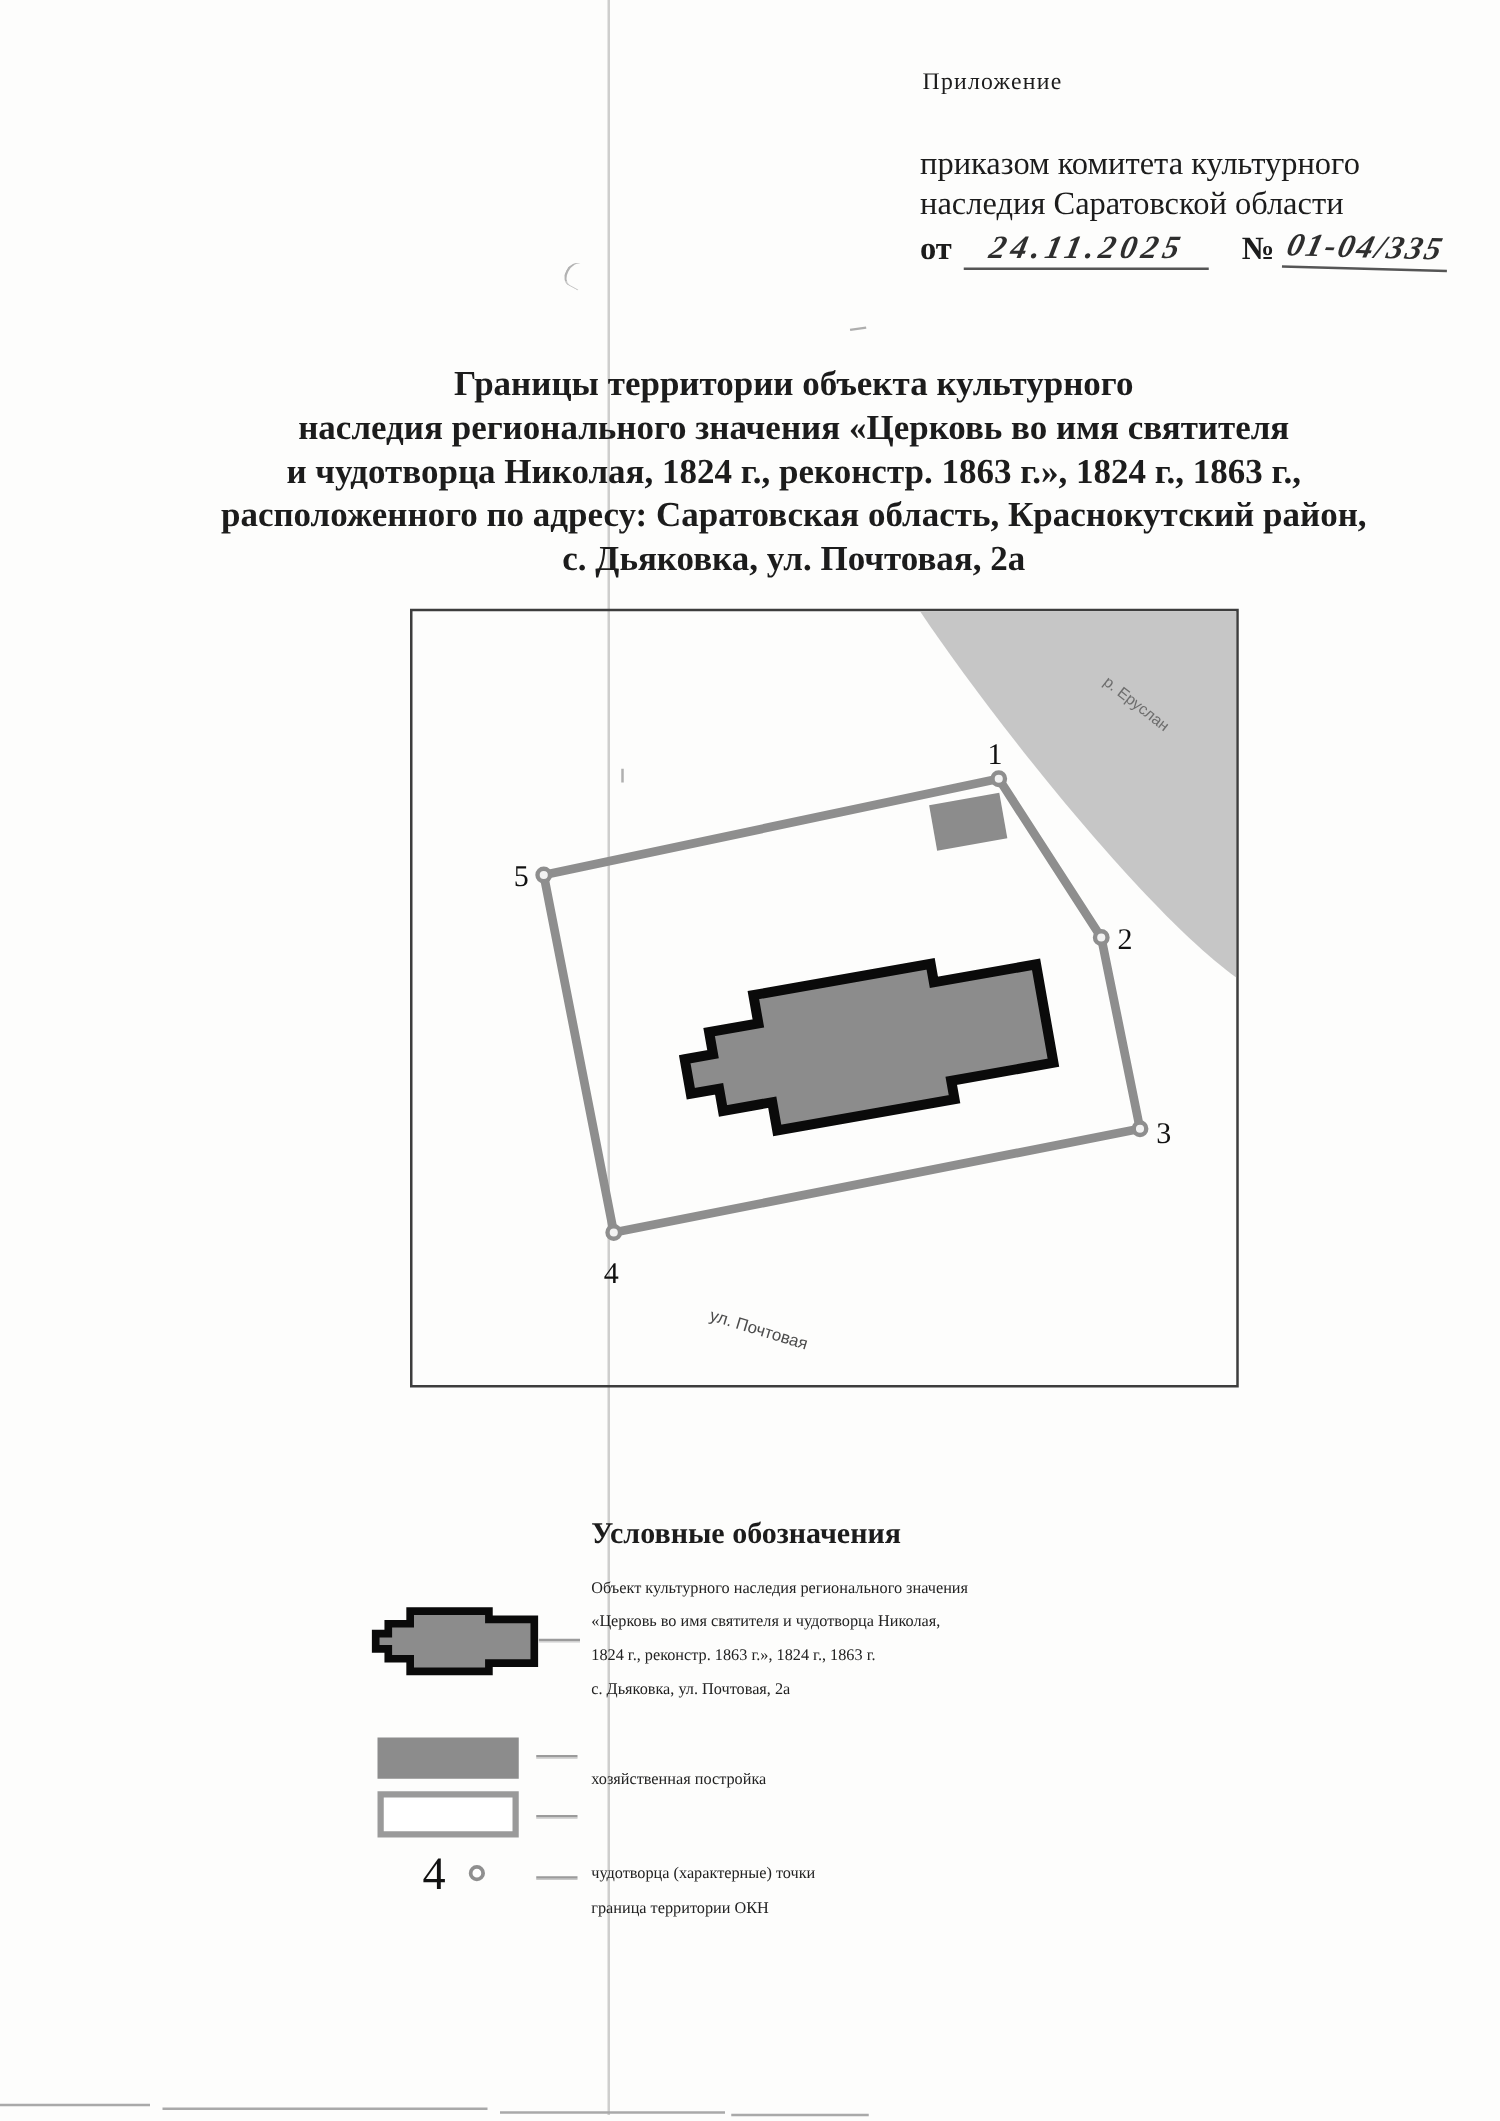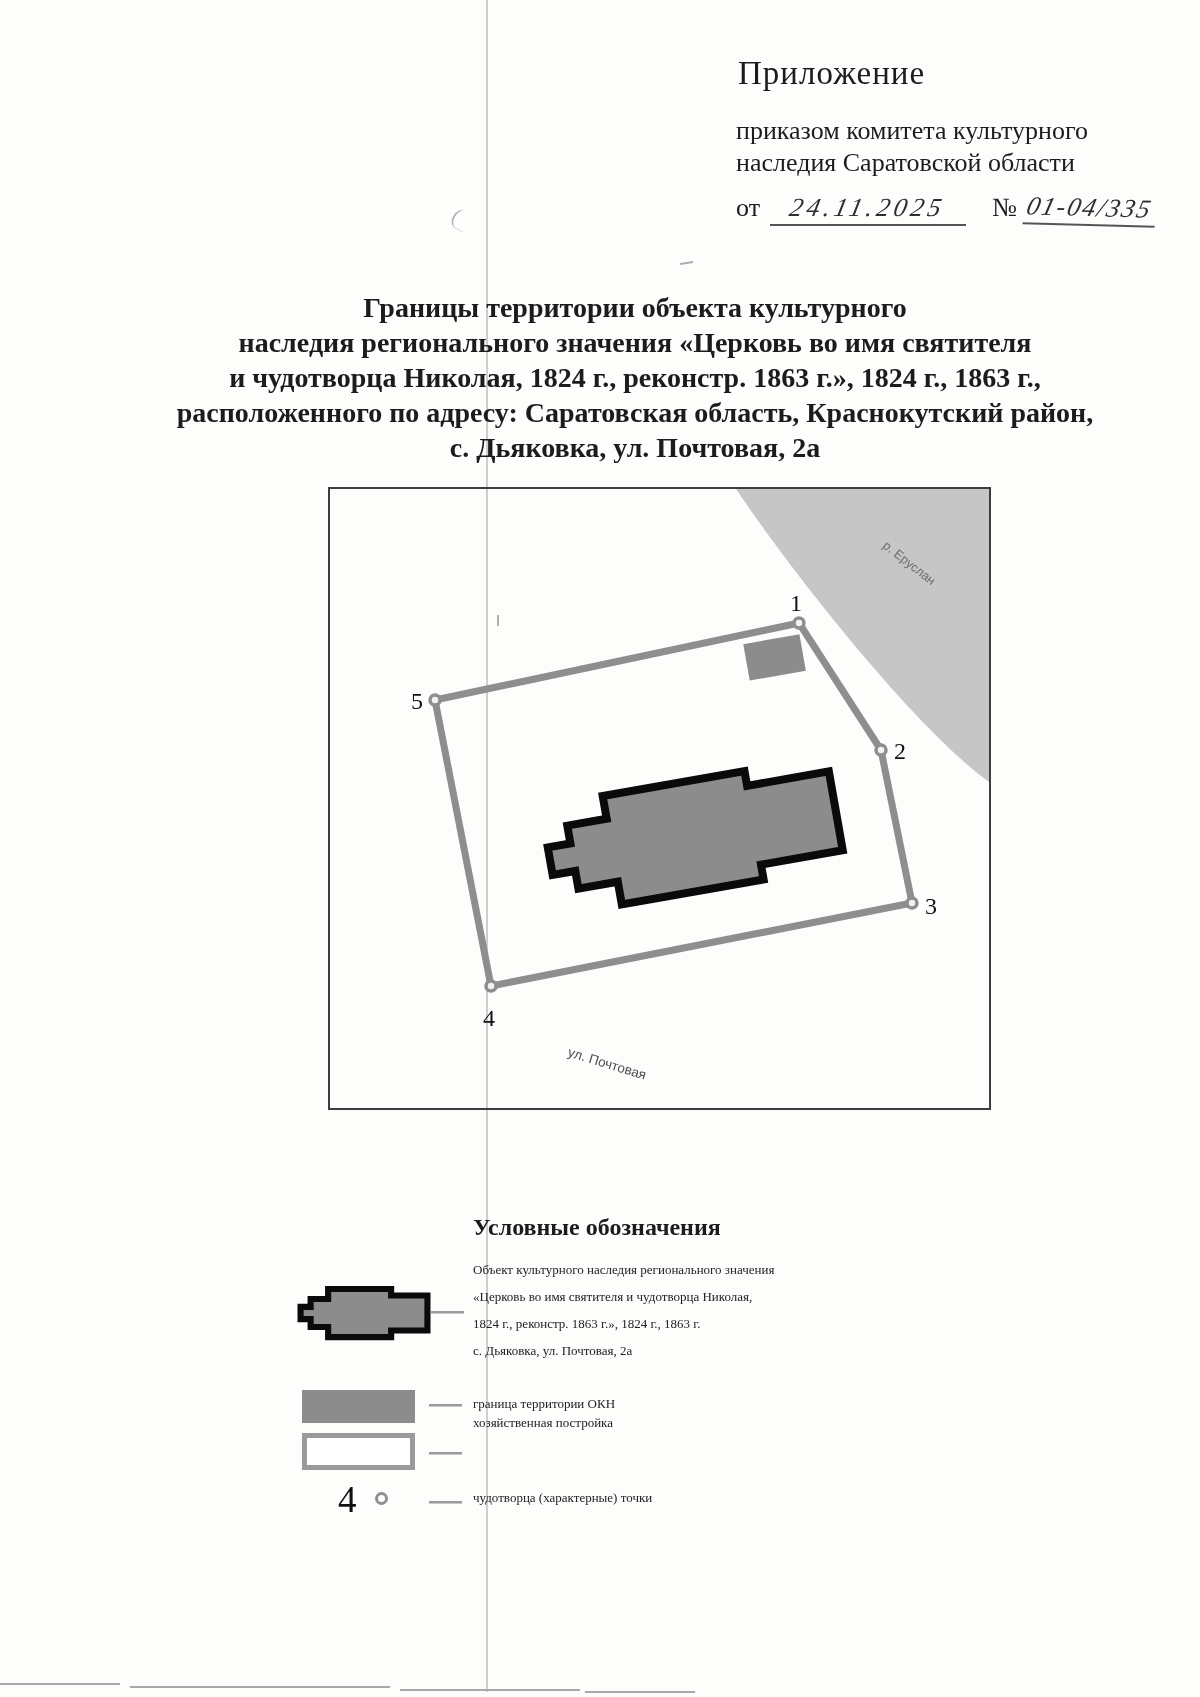--- a/index.html
+++ b/index.html
@@ -14,24 +14,24 @@
   .artifact { position:absolute; background:#a9a9a9; }
   .smudge-arc { position:absolute; left:452px; top:210px; width:16px; height:20px;
                 border-left:2px solid #9a9a9a; border-bottom:1px solid #b5b5b5;
                 border-radius:60% 0 0 60%; transform:rotate(28deg); opacity:.75; }
   .smudge-dash { position:absolute; left:680px; top:262px; width:13px; height:2px;
                  background:#9a9a9a; transform:rotate(-8deg); opacity:.8; }
   .smudge-tick { position:absolute; left:497px; top:615px; width:2px; height:11px;
                  background:#8f8f8f; opacity:.7; }
 
   
-  .appendix { position:absolute; left:738px; top:55px; font-size:33px; letter-spacing:1px;text-align:right; }
+  .appendix { position:absolute; left:738px; top:55px; font-size:19px; letter-spacing:1px;text-align:right; }
   .approval { position:absolute; left:736px; top:115px; font-size:26px; line-height:32px; width:430px; }
   .approval .caps { letter-spacing:1px; }
-  .date-row { margin-top:13px; display:flex; align-items:flex-start; }
+  .date-row { margin-top:3px; display:flex; align-items:center;font-weight:bold; }
   .hand {
     font-style:italic; color:#2e2e2e; font-size:26px;
     transform:skewX(-12deg); display:inline-block;
   }
   .u-line { border-bottom:2px solid #555; display:inline-flex; justify-content:center;
             align-items:flex-end; height:34px; }
   .u-date { width:196px; margin-left:10px; letter-spacing:4px; }
   .u-num  { width:132px; margin-left:6px; letter-spacing:2px; transform:rotate(1.6deg); }
   .num-prefix { margin-left:26px; }
 
@@ -41,21 +41,21 @@
 
   
   .map-frame { position:absolute; left:328px; top:487px; width:663px; height:623px;
                border:2px solid #3d3d3d; }
   .map-frame svg { position:absolute; left:0; top:0; }
 
   
   .legend-heading { position:absolute; left:473px; top:1214px; font-size:24px; font-weight:bold; }
   .legend-text { position:absolute; left:473px; font-size:13px; color:#222; }
   .lt-1 { top:1256px; line-height:27px; width:500px; }
-  .lt-2 { top:1394px;margin-top:21px; } .lt-3 { top:1396px; } .lt-4 { top:1490px; }
+  .lt-2 { top:1394px;margin-top:21px; } .lt-3 { top:1518px; } .lt-4 { top:1490px; }
   .legend-dash { position:absolute; width:33px; height:3px;
                  border-top:2px solid #9b9b9b; border-bottom:1px solid #c9c9c9; }
   .ld-1 { left:431px; top:1311px; } .ld-2 { left:429px; top:1404px; }
   .ld-3 { left:429px; top:1452px; } .ld-4 { left:429px; top:1501px; }
   .legend-church { position:absolute; left:294px; top:1283px; }
   .legend-outbuilding { position:absolute; left:302px; top:1390px; width:113px; height:33px;
                         background:#8c8c8c; }
   .legend-boundary { position:absolute; left:302px; top:1433px; width:113px; height:37px;
                      border:5px solid #9a9a9a; background:#fff; }
   .legend-pt-num { position:absolute; left:338px; top:1478px; font-size:37px; color:#111; }

